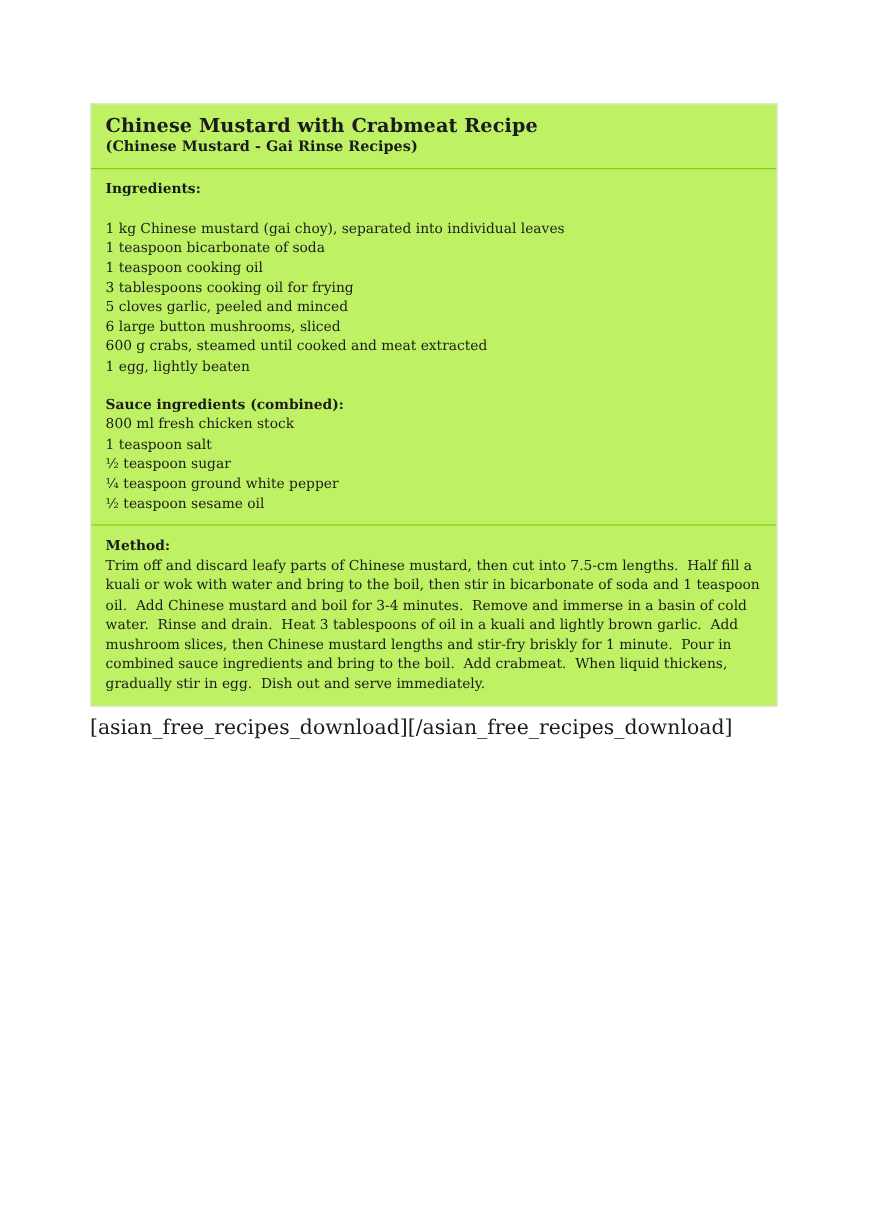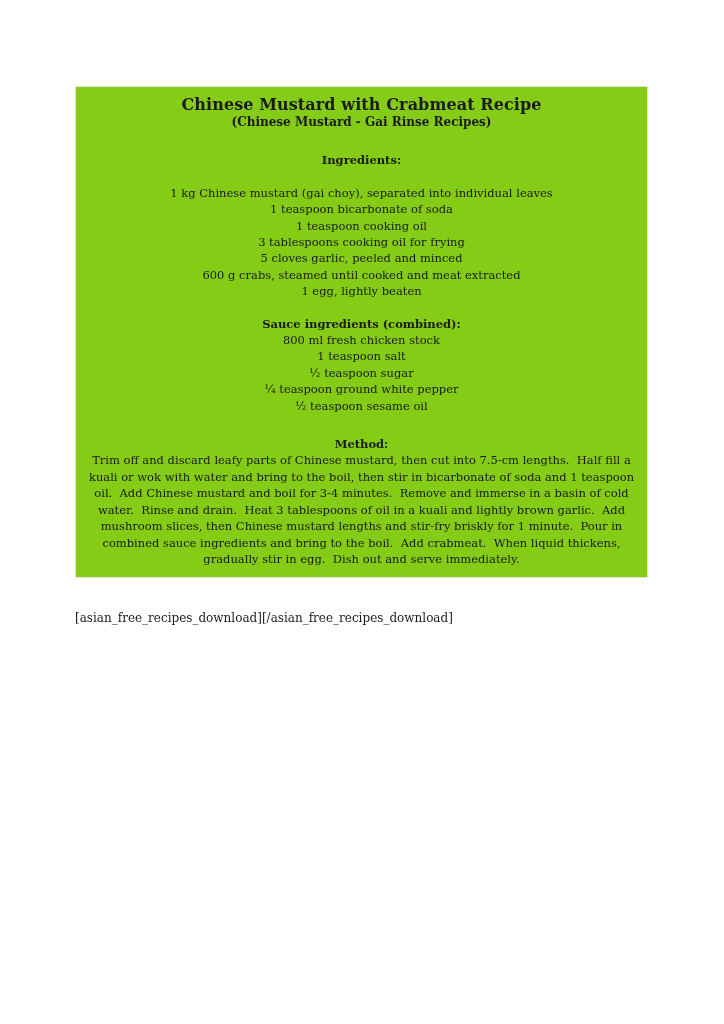--- a/index.html
+++ b/index.html
@@ -16,30 +16,29 @@
     width: 724px;
     height: 1024px;
     background: #ffffff;
     overflow: hidden;
   }
   .content {
     padding: 86px 76px 0 75px;
   }
   .recipe-card {
     border: 1px solid #e3e3e3;
-    background: #84cc16;
-    text-align: center;
+    background: #bef264;
   }
   .card-section {
     padding: 8px 12px 10px 12px;
     font-size: 11.5px;
     line-height: 16.4px;
   }
   .card-section + .card-section {
-    border-top: 4px solid #84cc16;
+    border-top: 1px solid #84cc16;
   }
   .recipe-title {
     font-size: 16px;
     line-height: 20px;
     font-weight: bold;
     letter-spacing: 0.1px;
   }
   .recipe-subtitle {
     font-size: 12px;
     line-height: 15px;
@@ -52,22 +51,22 @@
     margin-bottom: 16.4px;
   }
   .ing-line.bold {
     font-weight: bold;
     margin-top: 16px;
   }
   .method-text {
     white-space: pre-wrap;
   }
   .shortcode {
-    margin-top: 32px;
-    font-size: 12px;
+    margin-top: 10px;
+    font-size: 17px;
     line-height: 16px;
   }
 </style>
 </head>
 <body>
 
 <div class="page">
   <div class="content">
 
     <div class="recipe-card">
@@ -78,20 +77,21 @@
       </div>
 
       <div class="card-section">
         <div class="section-heading ingredients-heading">Ingredients:</div>
         <div>
             <div class="ing-line">1 kg Chinese mustard (gai choy), separated into individual leaves</div>
             <div class="ing-line">1 teaspoon bicarbonate of soda</div>
             <div class="ing-line">1 teaspoon cooking oil</div>
             <div class="ing-line">3 tablespoons cooking oil for frying</div>
             <div class="ing-line">5 cloves garlic, peeled and minced</div>
+            <div class="ing-line">6 large button mushrooms, sliced</div>
             <div class="ing-line">600 g crabs, steamed until cooked and meat extracted</div>
             <div class="ing-line">1 egg, lightly beaten</div>
             <div class="ing-line bold">Sauce ingredients (combined):</div>
             <div class="ing-line">800 ml fresh chicken stock</div>
             <div class="ing-line">1 teaspoon salt</div>
             <div class="ing-line">½ teaspoon sugar</div>
             <div class="ing-line">¼ teaspoon ground white pepper</div>
             <div class="ing-line">½ teaspoon sesame oil</div>
           </div>
       </div>

